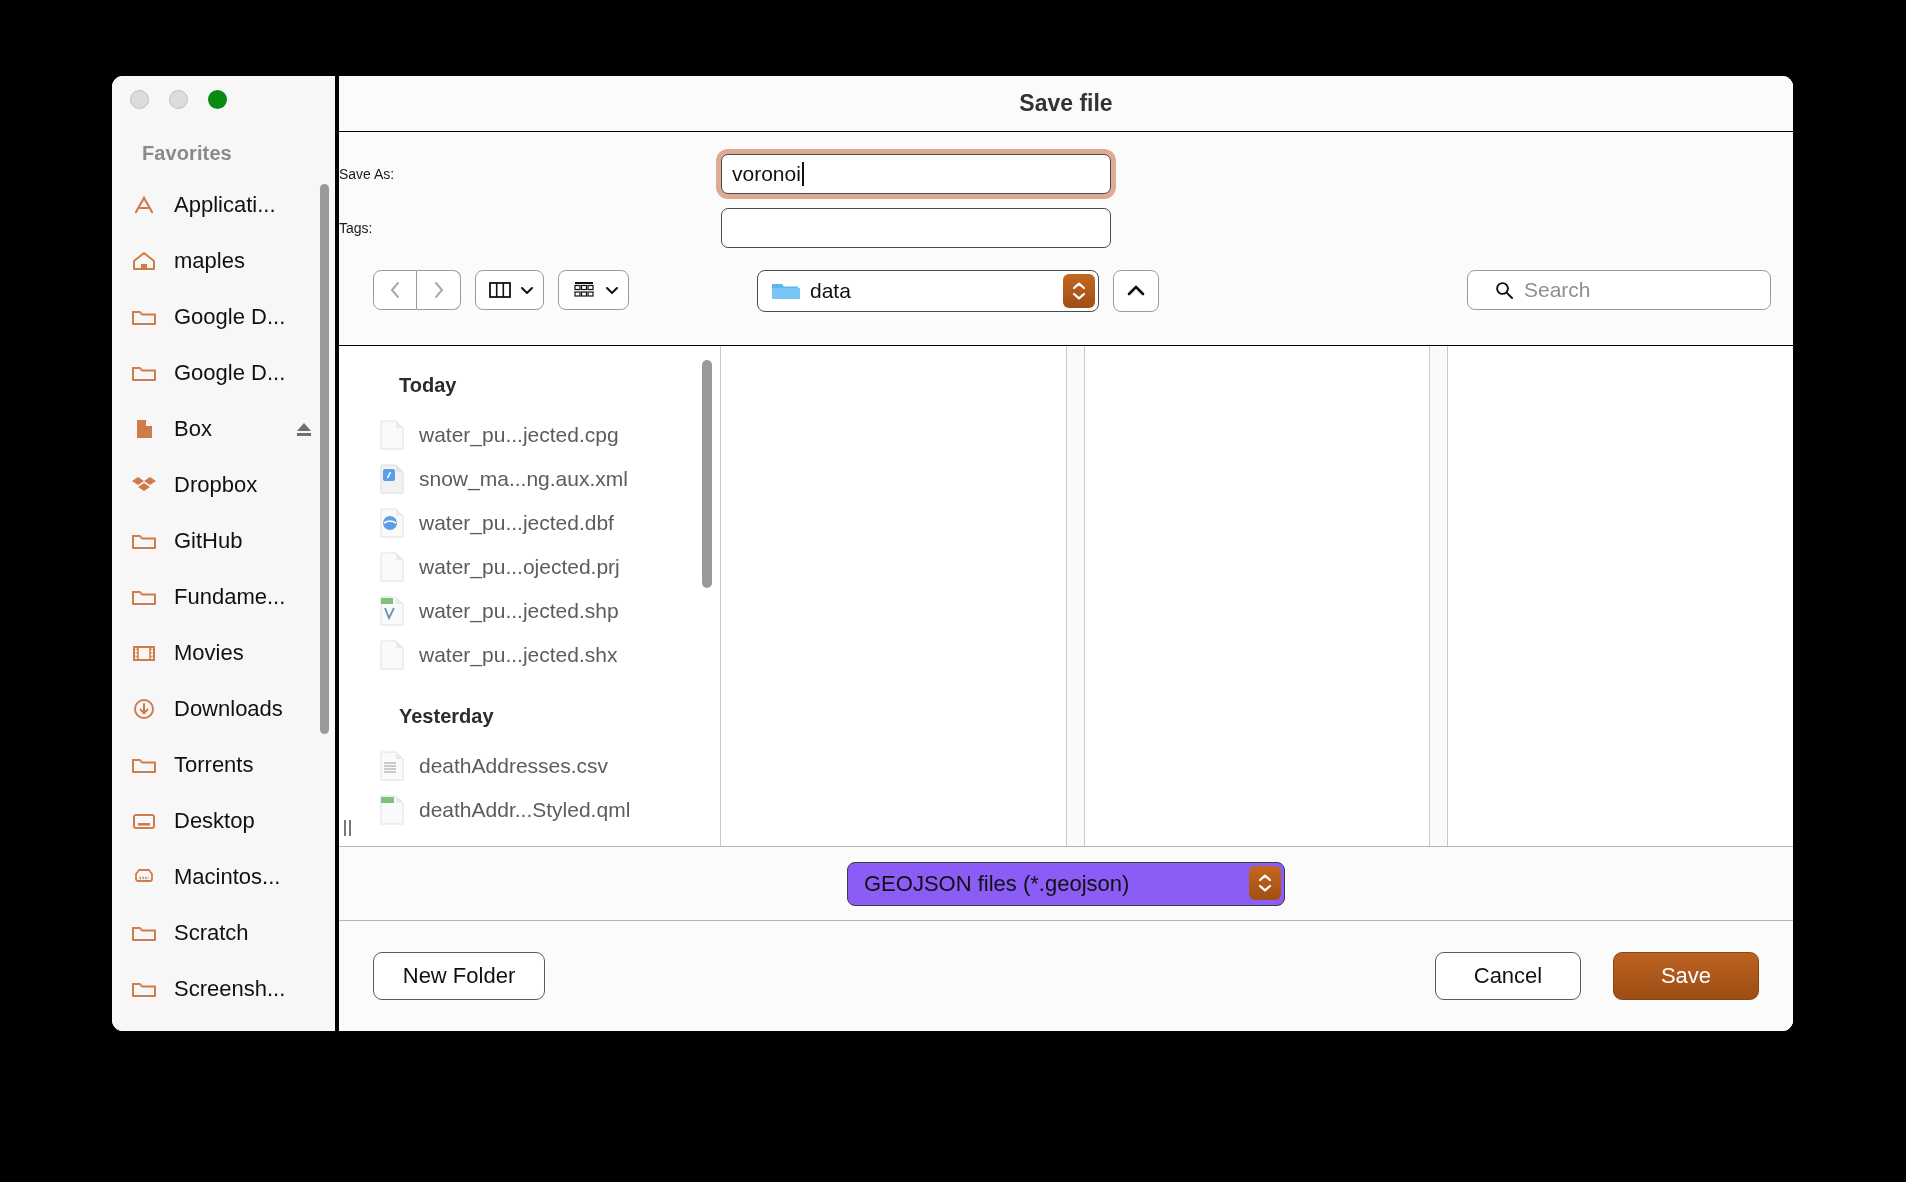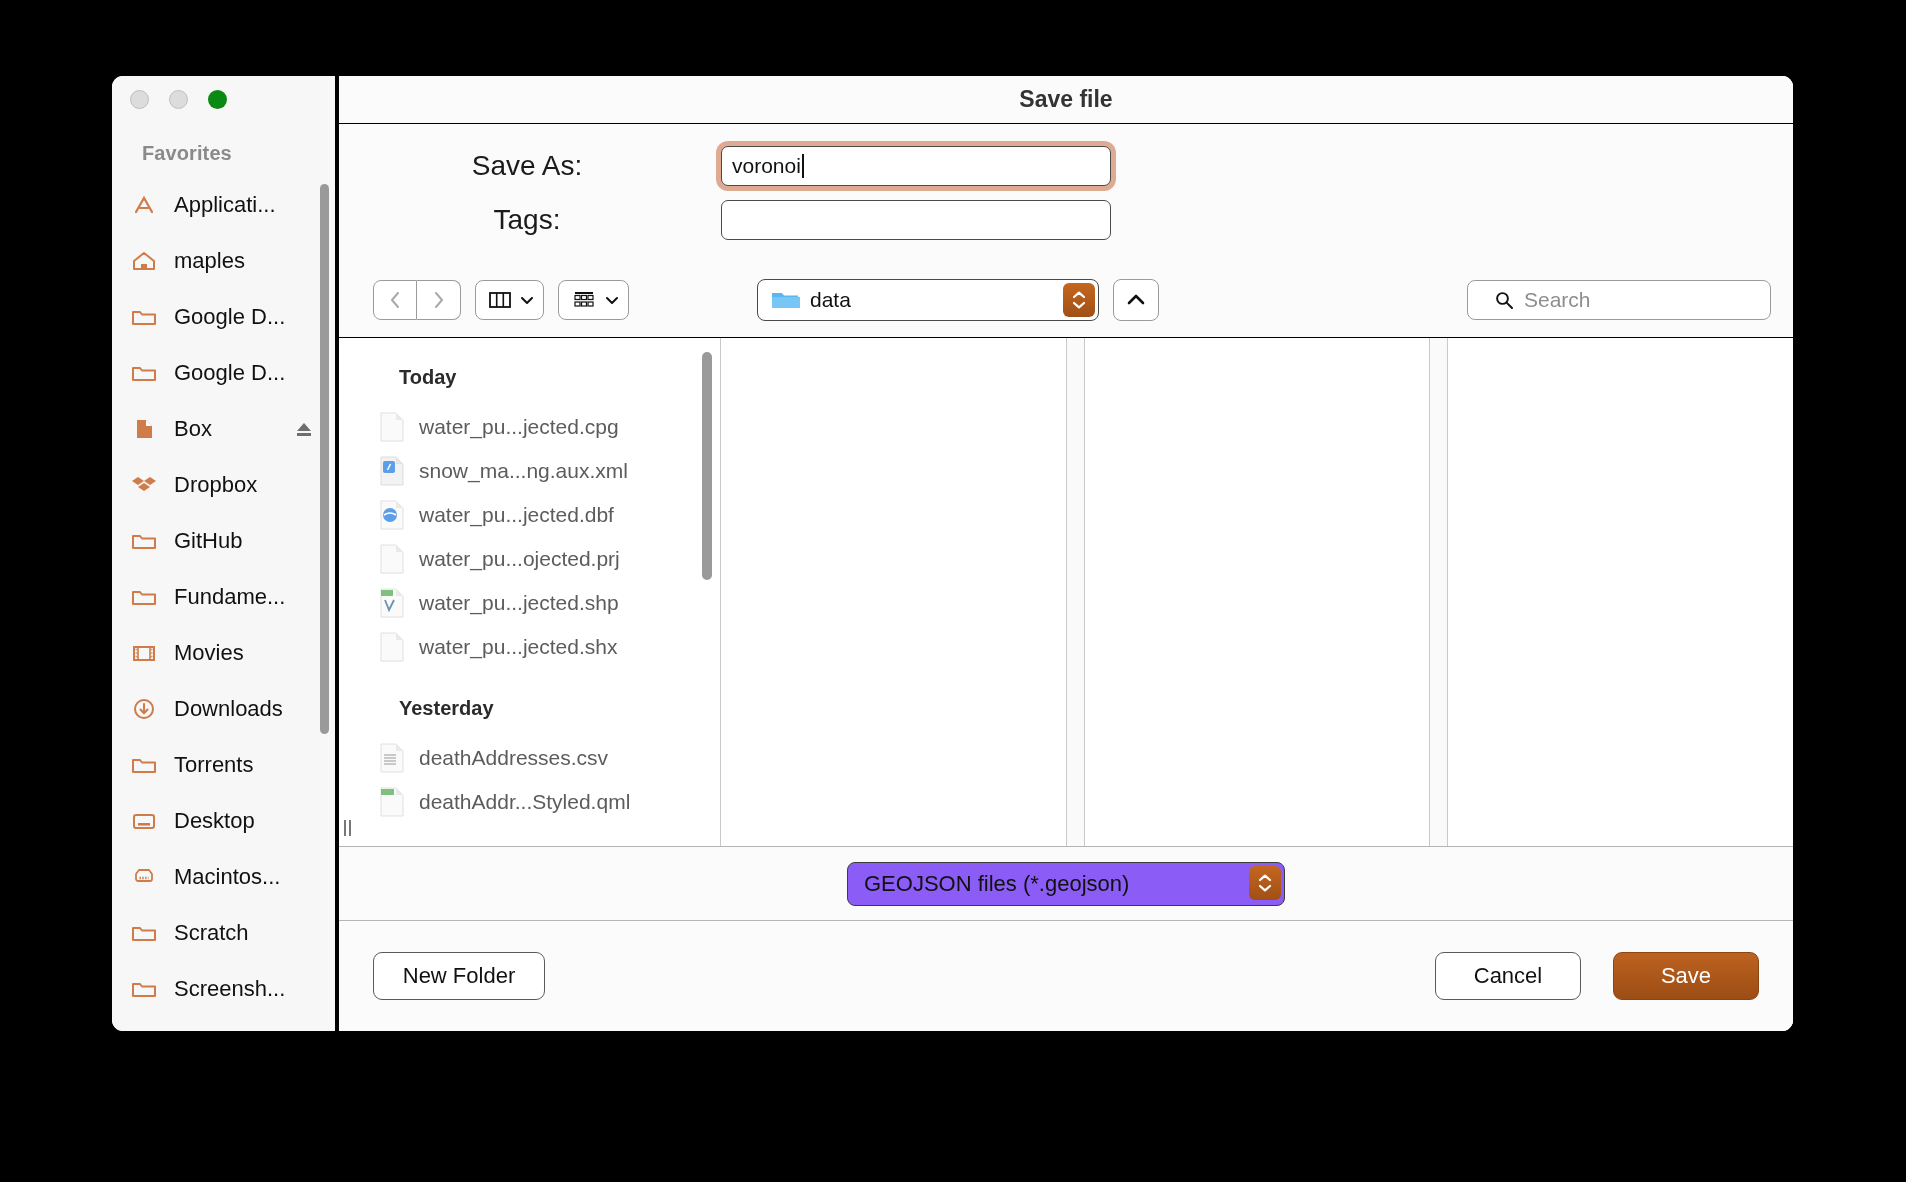--- a/index.html
+++ b/index.html
@@ -65,58 +65,58 @@
   .sb-track {
     position: absolute; right: 6px; top: 60px;
     width: 9px; height: 550px;
     border-radius: 5px; background: #9a9a9a;
   }
 
   
   .main { flex: 1; display: flex; flex-direction: column; background: #fff; min-width: 0; }
 
   .titlebar {
-    height: 48px; flex: none;
+    height: 56px; flex: none;
     background: #fbfbfb;
     display: flex; align-items: center; justify-content: center;
     border-bottom: 1px solid #000;
   }
   .title { font-size: 23px; font-weight: bold; color: #333; }
 
   .form-area {
     flex: none; padding: 22px 0 8px 0;
     background: #fbfbfb;
   }
   .form-row {
     display: flex; align-items: center; margin-bottom: 14px;
   }
   .form-label {
-    width: 382px; text-align: center; padding-right: 6px;
-    font-size: 28px; color: #1a1a1a;
+    width: 382px; text-align: left; padding-right: 6px;
+    font-size: 14px; color: #1a1a1a;
   }
   .field {
     width: 390px; height: 40px;
     border: 1.5px solid #4a4a4a; border-radius: 7px;
     background: #fff;
     display: flex; align-items: center;
     padding: 0 10px;
     font-size: 21px; color: #111;
   }
   .field.focused {
     box-shadow: 0 0 0 5px rgba(204,120,80,.62);
   }
   .caret {
     display: inline-block; width: 2px; height: 24px;
     background: #111; margin-left: 1px;
   }
 
   .toolbar {
     height: 76px; flex: none;
     background: #fbfbfb;
-    display: flex; align-items: center;
+    display: flex; align-items: flex-start;
     padding: 0 22px 0 34px;
     border-bottom: 1px solid #000;
     gap: 0;
   }
   .seg {
     display: flex; height: 40px;
   }
   .btn-pill {
     height: 40px; min-width: 44px;
     border: 1px solid #9b9b9b; background: #fff;

